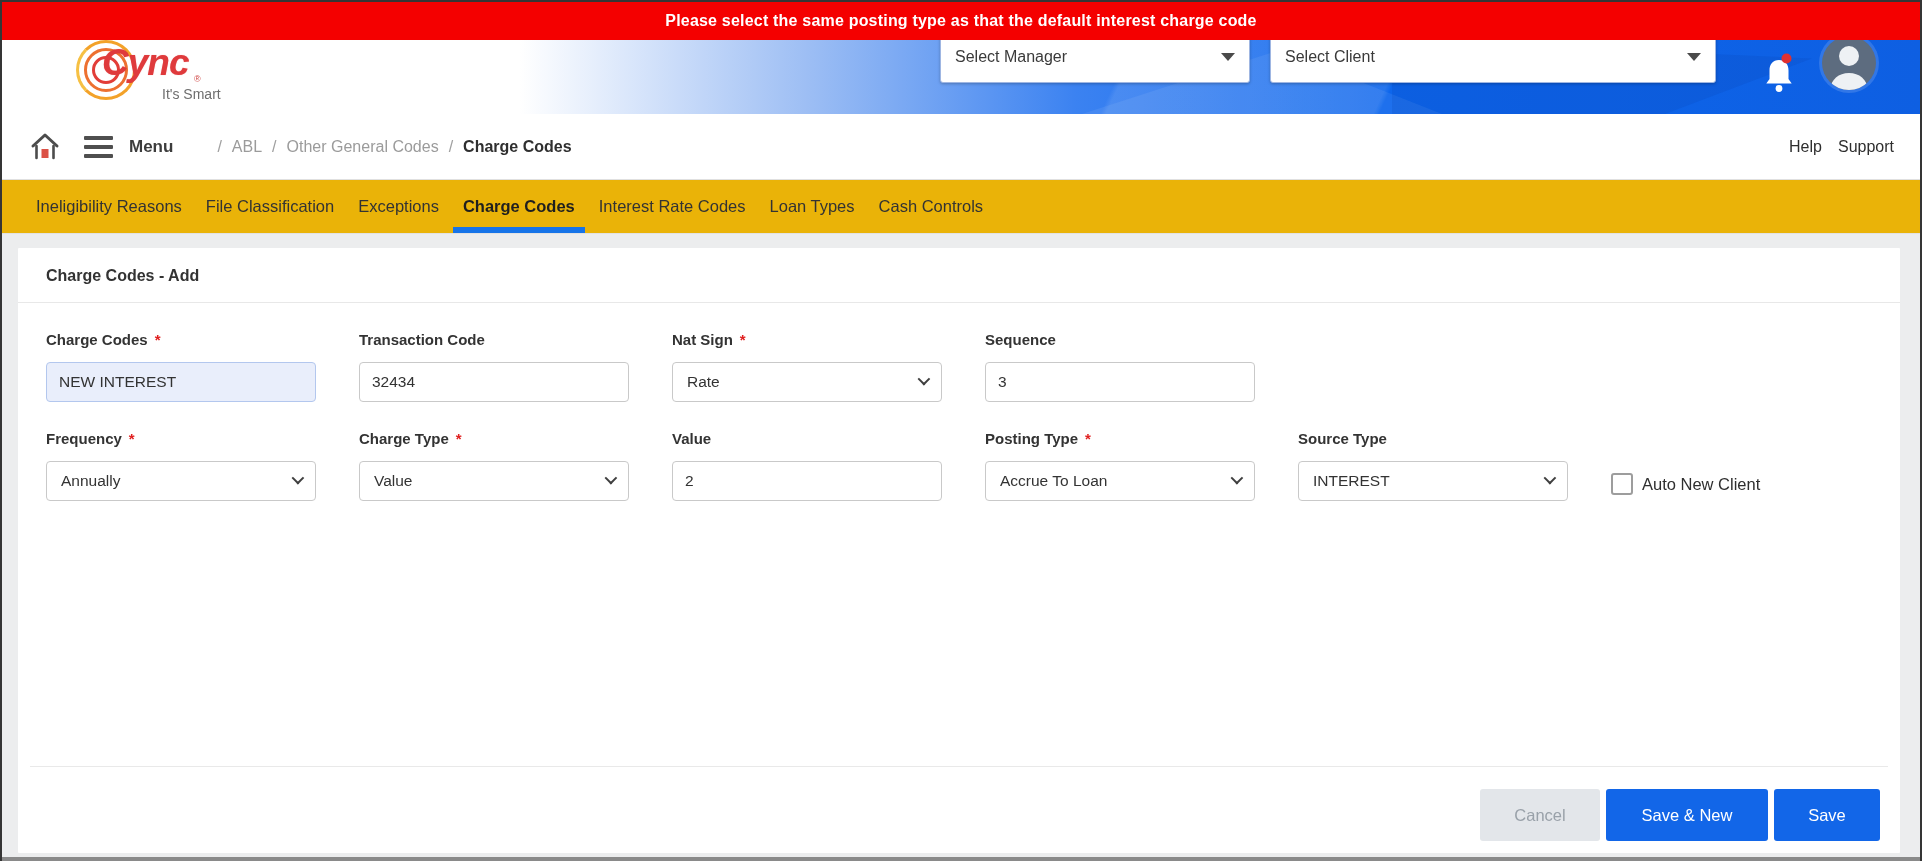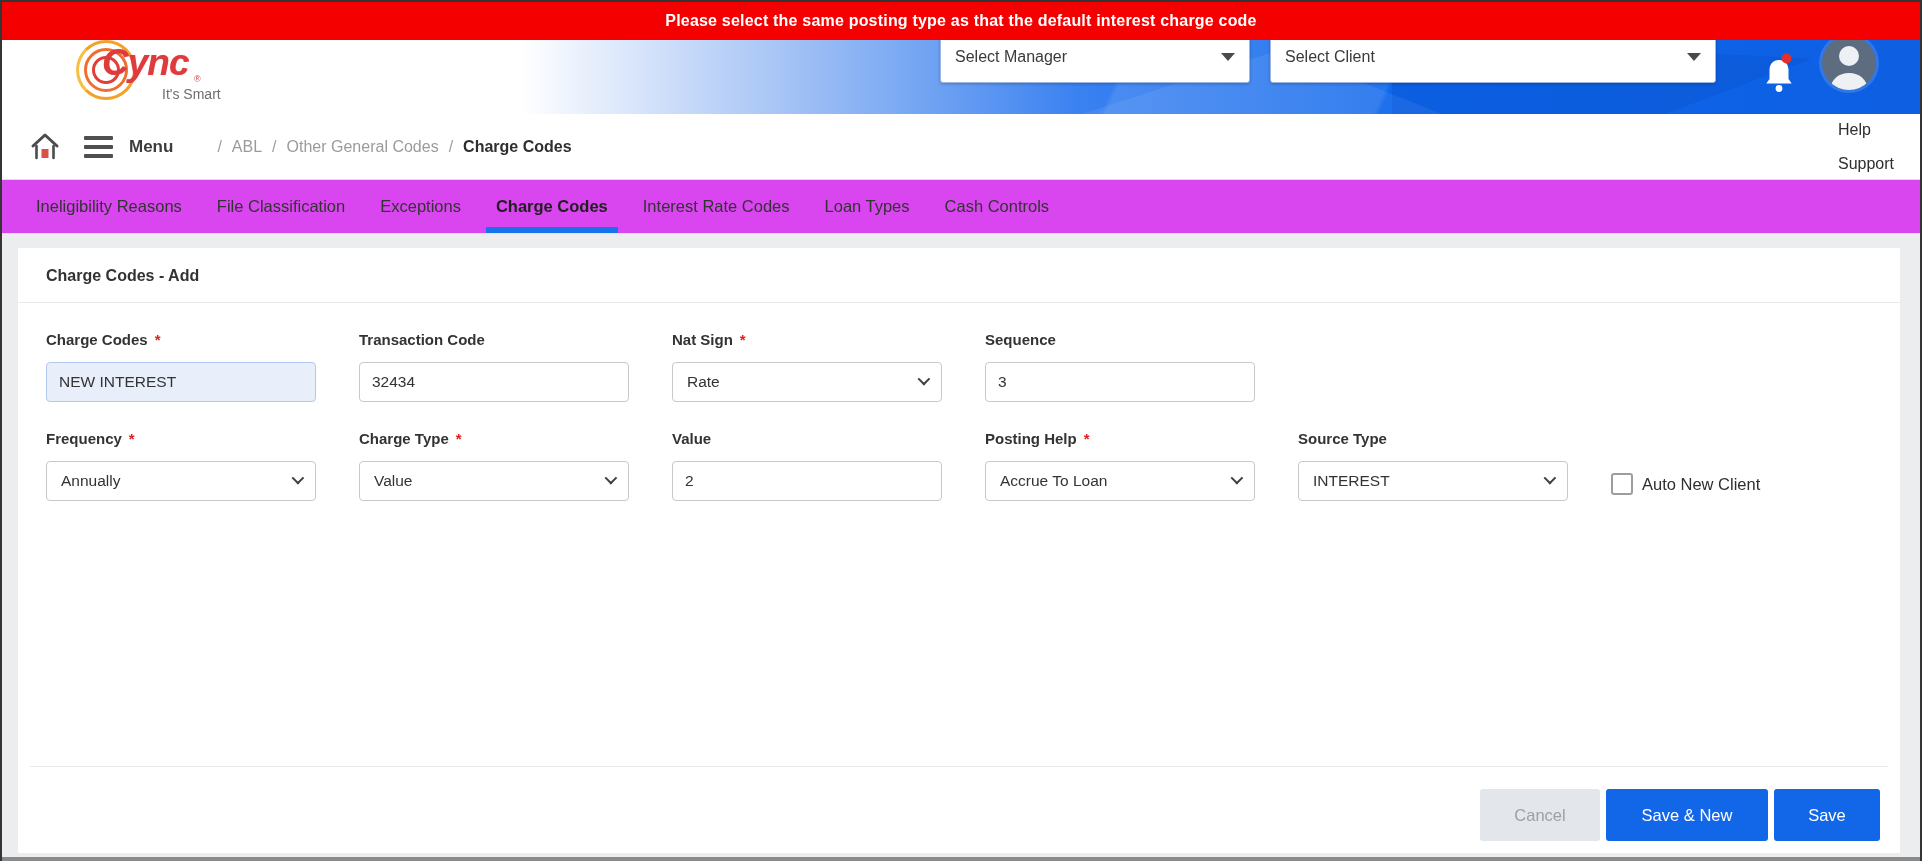--- a/index.html
+++ b/index.html
@@ -66,27 +66,27 @@
     display:flex; align-items:center; padding:16px 26px; position:relative; z-index:5;
   }
   .home-btn { width:30px; height:30px; margin-left:2px; cursor:pointer; }
   .hamburger { margin-left:24px; cursor:pointer; display:flex; flex-direction:column; gap:5px; }
   .hamburger i { display:block; width:29px; height:4px; background:#4f4f4f; border-radius:1px; }
   .menu-label { margin-left:16px; font-size:17px; font-weight:600; color:#3d3d3d; cursor:pointer; }
   .crumbs { margin-left:44px; display:flex; align-items:center; gap:10px; font-size:16px; }
   .crumbs .sep { color:#a0a0a0; }
   .crumbs .crumb { color:#9b9b9b; cursor:pointer; }
   .crumbs .crumb.current { color:#2f2f2f; font-weight:bold; cursor:default; }
-  .crumb-right { margin-left:auto; display:flex; gap:16px; font-size:16px; color:#2e2e2e;flex-direction:column; }
+  .crumb-right { margin-left:auto; display:flex; gap:16px; font-size:16px; color:#2e2e2e; }
   .crumb-right span { cursor:pointer; }
 
   
   .tab-row {
-    height:54px; background:#d946ef; border-bottom:1px solid #e2e2e2; flex:0 0 auto;
-    display:flex; align-items:stretch; padding:0 24px; gap:15px;
+    height:54px; background:#eab308; border-bottom:1px solid #e2e2e2; flex:0 0 auto;
+    display:flex; align-items:stretch; padding:0 24px; gap:4px;
   }
   .tab { position:relative; display:flex; align-items:center; padding:0 10px; font-size:16.5px; color:#333; cursor:pointer; white-space:nowrap; }
   .tab.active { font-weight:bold; color:#1f1f1f; }
   .tab.active::after { content:""; position:absolute; left:0; right:0; bottom:0; height:6px; background:#1774e8; }
 
   
   .content { flex:1; display:flex; padding:14px 20px 8px 16px; background:#ecedee; min-height:0; }
   .panel { flex:1; background:#fff; display:flex; flex-direction:column; border-radius:1px; }
   .panel-title { padding:19px 28px 17px; font-size:16px; font-weight:bold; color:#333; border-bottom:1px solid #e8e8e8; }
   .form-area { flex:1; padding:28px 28px 0; }
@@ -267,21 +267,21 @@
             </div>
           </div>
           <div class="field">
             <label>
               <span>Value</span>
             </label>
             <input class="tb" value="2" style="">
           </div>
           <div class="field">
             <label>
-              <span>Posting Help</span>
+              <span>Posting Type</span>
               <span class="req">*</span>
             </label>
             <div class="sel">
               <span class="val">Accrue To Loan</span>
               <span class="chev"></span>
             </div>
           </div>
           <div class="field">
             <label>
               <span>Source Type</span>

